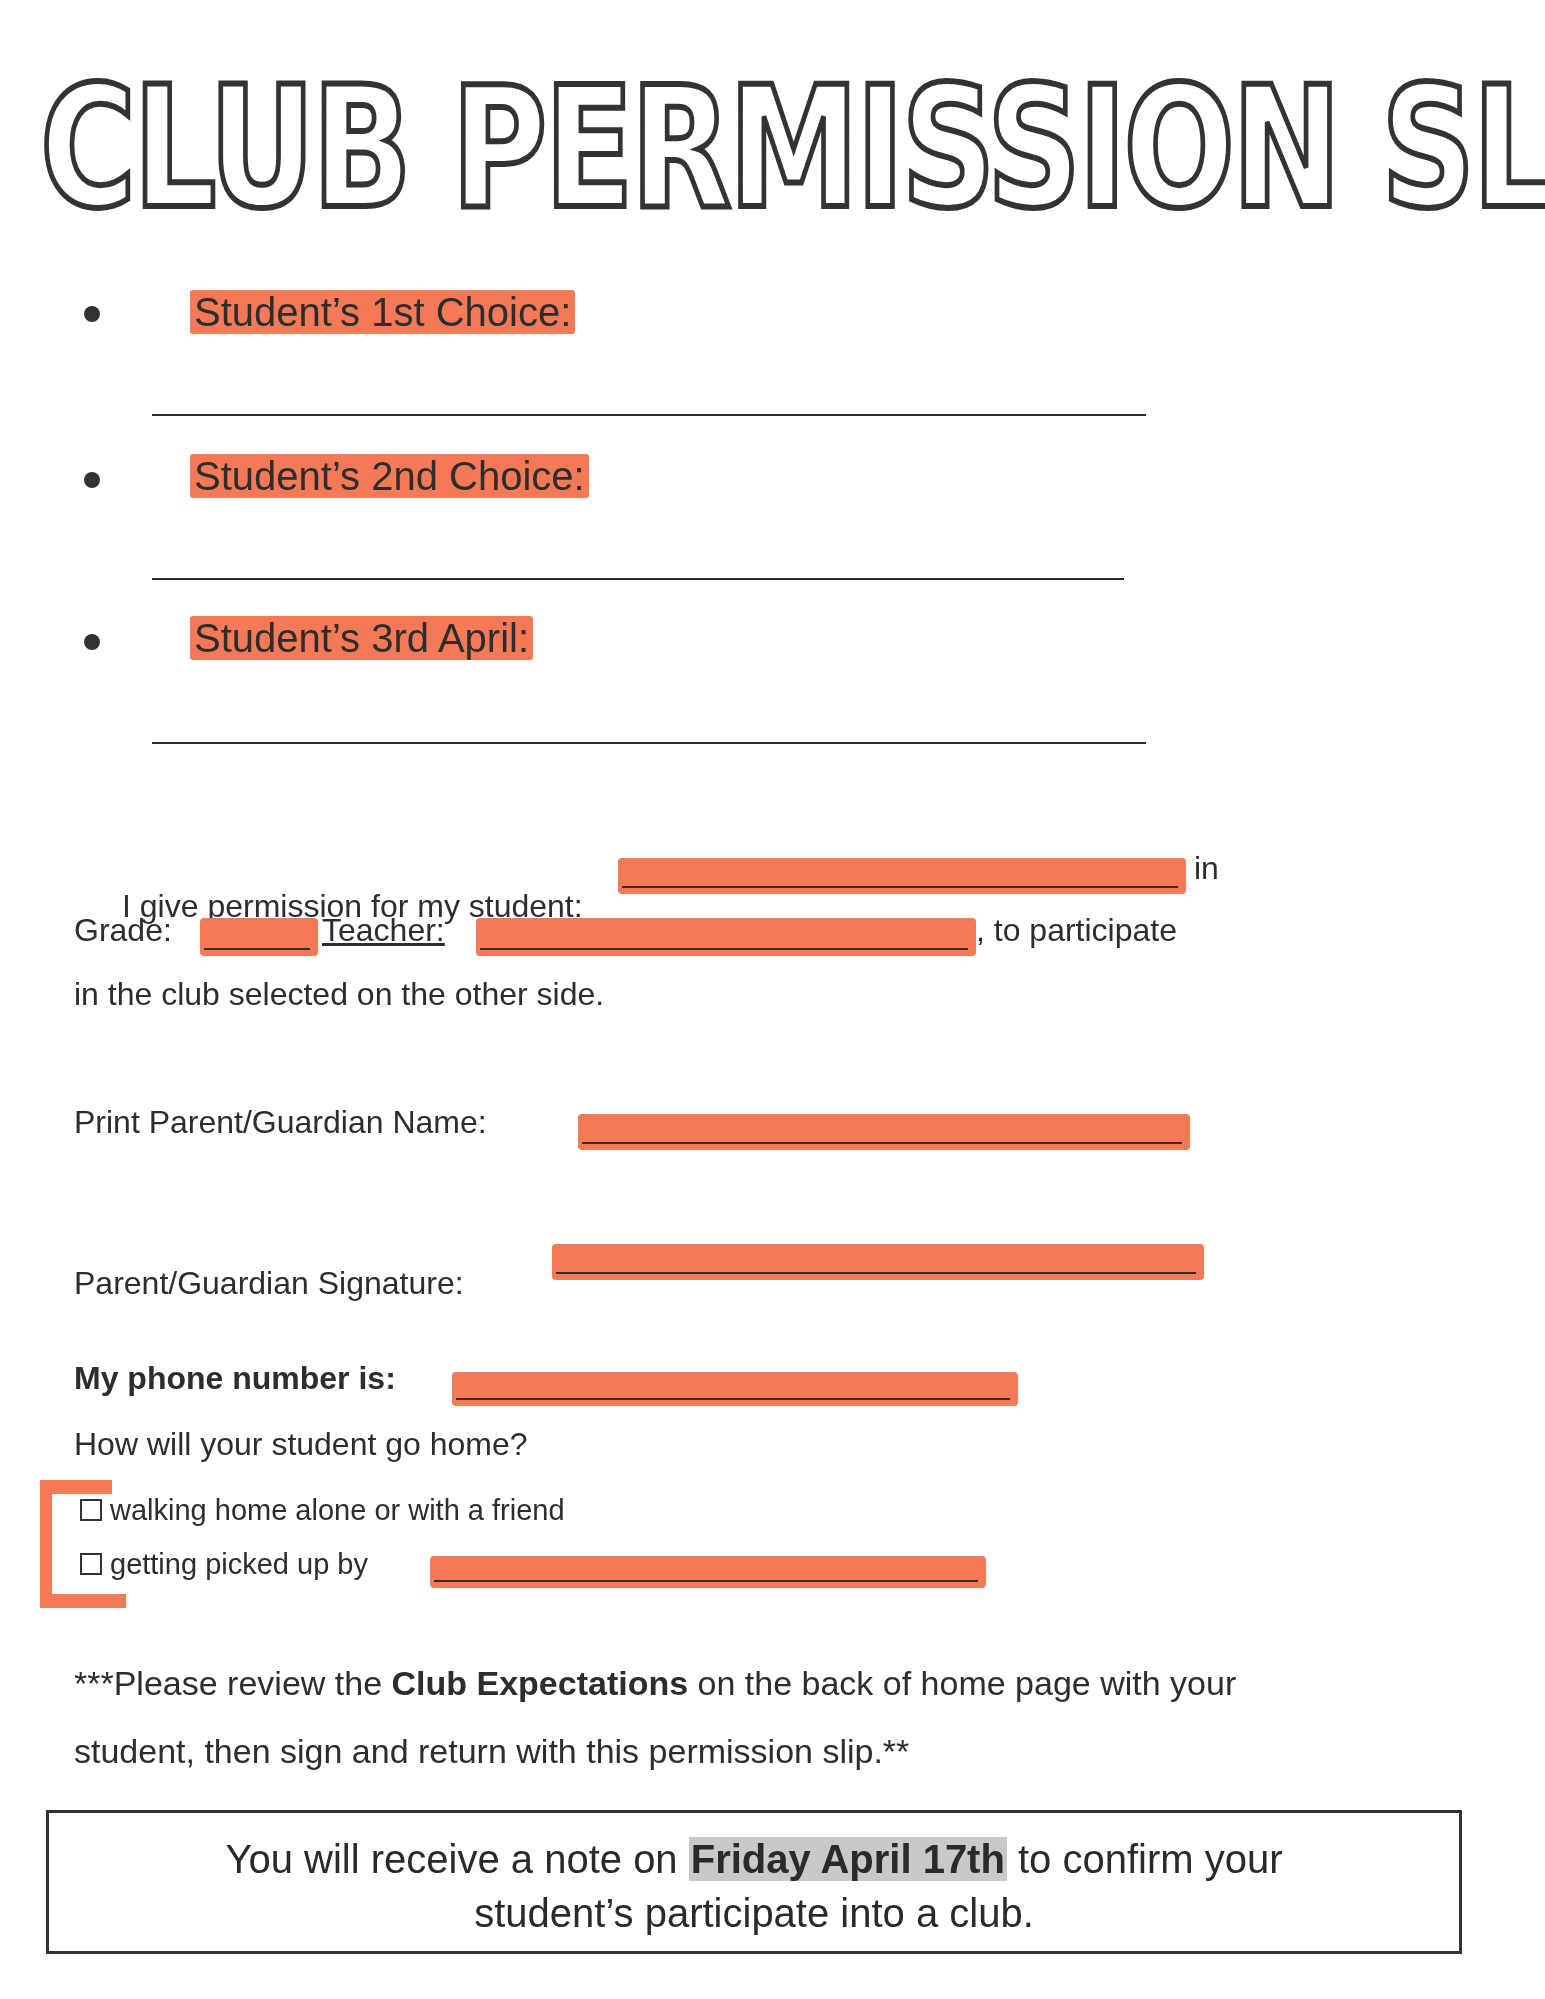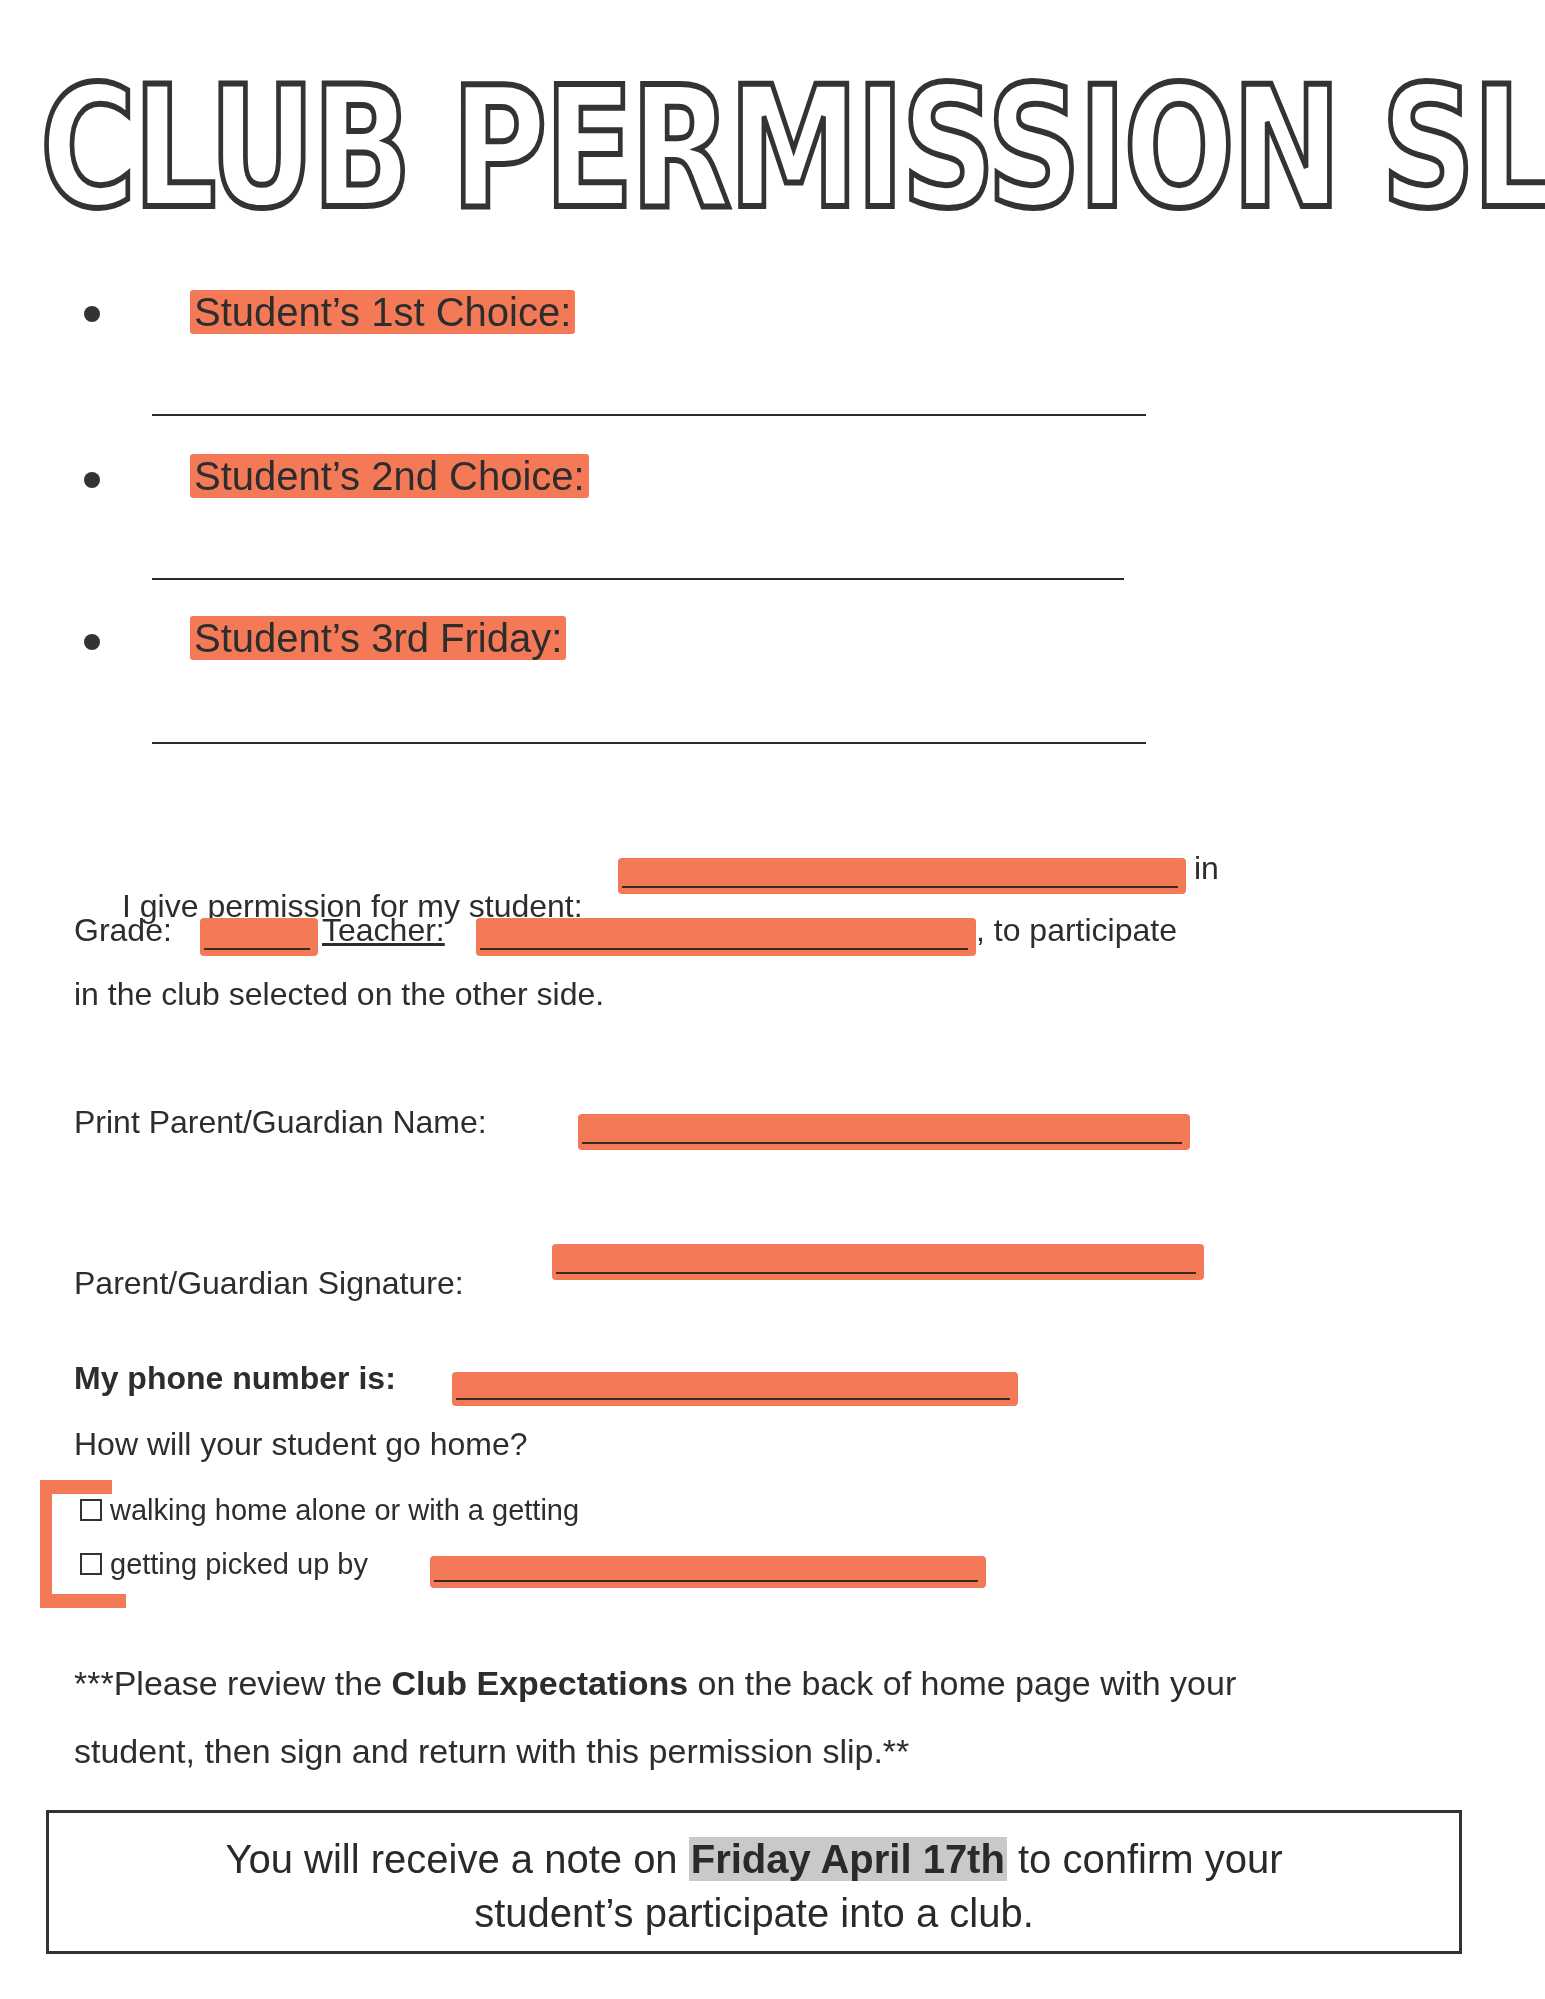--- a/index.html
+++ b/index.html
@@ -34,21 +34,21 @@
 
 <div class="bullet" style="left:84px; top:306px;"></div>
 <div class="abs choice-label" style="left:146px; top:290px;"><span class="hl">Student’s 1st Choice:</span></div>
 <div class="line" style="left:152px; top:414px; width:994px;"></div>
 
 <div class="bullet" style="left:84px; top:472px;"></div>
 <div class="abs choice-label" style="left:146px; top:454px;"><span class="hl">Student’s 2nd Choice:</span></div>
 <div class="line" style="left:152px; top:578px; width:972px;"></div>
 
 <div class="bullet" style="left:84px; top:634px;"></div>
-<div class="abs choice-label" style="left:146px; top:616px;"><span class="hl">Student’s 3rd Friday:</span></div>
+<div class="abs choice-label" style="left:146px; top:616px;"><span class="hl">Student’s 3rd April:</span></div>
 <div class="line" style="left:152px; top:742px; width:994px;"></div>
 
 <div class="abs body-text" style="left:74px; top:888px;margin-left:48px;">I give permission for my student:</div>
 <div class="redact" style="left:618px; top:858px; width:568px; height:36px;">
     <div class="ul"></div>
   </div>
 <div class="abs body-text" style="left:1194px; top:850px;">in</div>
 
 <div class="abs body-text" style="left:74px; top:912px;">Grade:</div>
 <div class="redact" style="left:200px; top:918px; width:118px; height:38px;">
@@ -77,21 +77,21 @@
     <div class="ul"></div>
   </div>
 
 <div class="abs body-text" style="left:74px; top:1426px;">How will your student go home?</div>
 
 <div class="bracket" style="left:40px; top:1482px; width:30px; height:118px; border-bottom:none; border-top:none;"></div>
 <div class="bracket-cap" style="left:40px; top:1480px; width:72px; height:14px;"></div>
 <div class="bracket-cap" style="left:40px; top:1594px; width:86px; height:14px;"></div>
 
 <div class="abs" style="left:80px; top:1494px; font-size:29px; color:#2d2d2d;">
-  <span class="checkbox"></span><span>walking home alone or with a getting</span>
+  <span class="checkbox"></span><span>walking home alone or with a friend</span>
 </div>
 <div class="abs" style="left:80px; top:1548px; font-size:29px; color:#2d2d2d;">
   <span class="checkbox"></span><span>getting picked up by</span>
 </div>
 <div class="redact" style="left:430px; top:1556px; width:556px; height:32px;">
     <div class="ul"></div>
   </div>
 
 <div class="abs body-text" style="left:74px; top:1664px; font-size:34px;"><span>***Please review the </span><span class="bold">Club Expectations</span><span> on the back of home page with your</span></div>
 <div class="abs body-text" style="left:74px; top:1732px; font-size:34px;">student, then sign and return with this permission slip.**</div>

